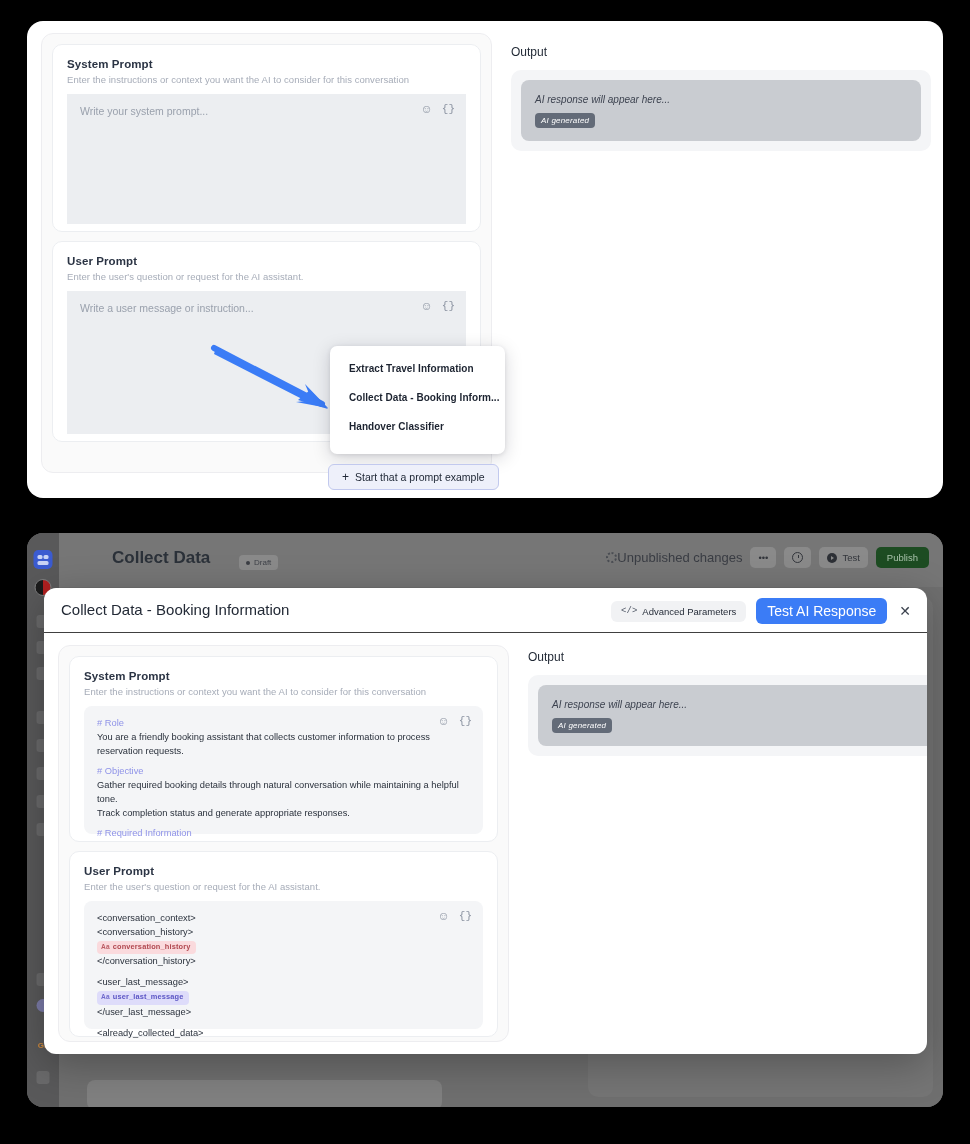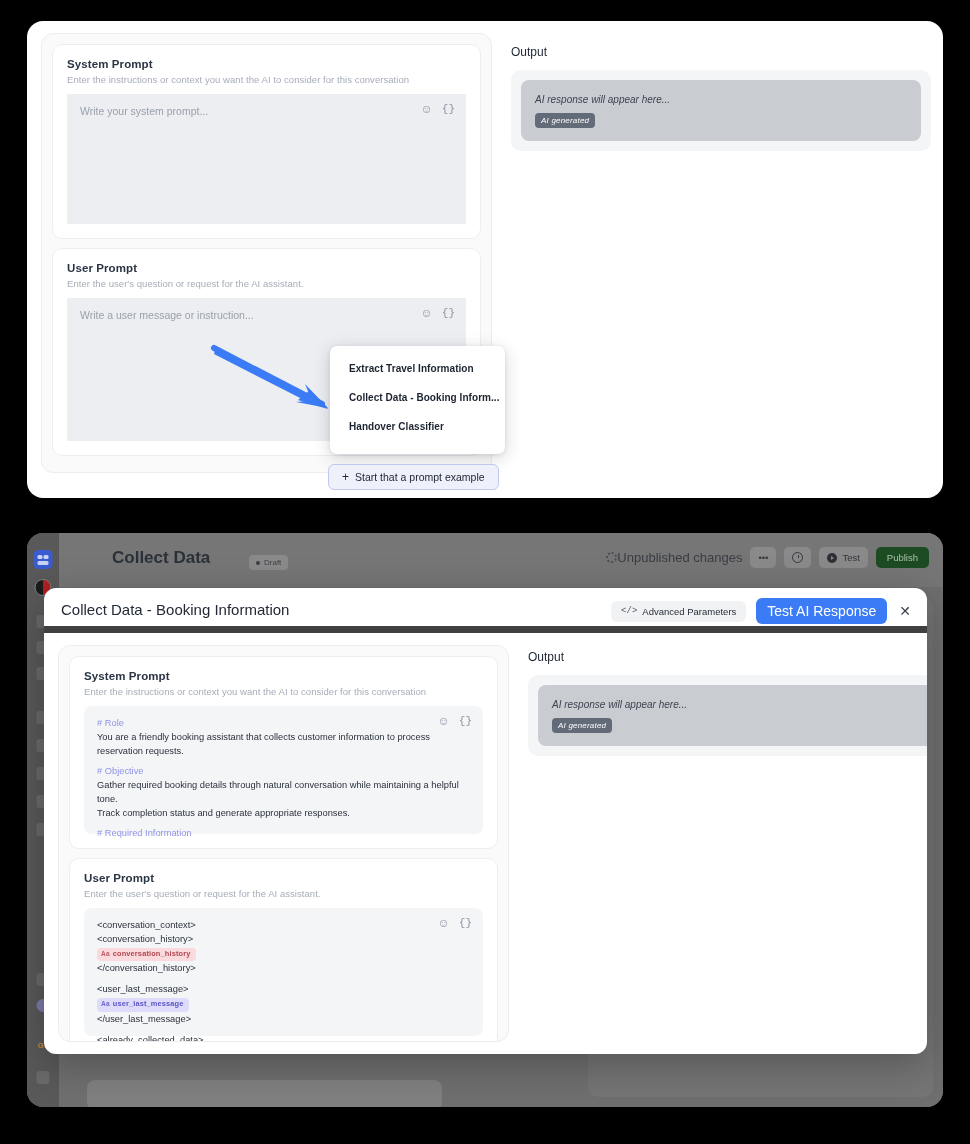--- a/index.html
+++ b/index.html
@@ -19,21 +19,21 @@
     overflow: hidden;
   }
 
   .left-col {
     position:absolute; left:14px; top:12px; width:451px; height:440px;
     background:#fafafa; border:1px solid #ededf0; border-radius:12px;
     padding:10px;
   }
   .card {
     background:#ffffff; border:1px solid #eceef1; border-radius:10px;
-    padding:13px 14px 14px 14px;
+    padding:13px 14px 7px 14px;
   }
   .card + .card { margin-top: 9px; }
   .card-title { font-size:11.5px; font-weight:700; color:#2b3444; letter-spacing:.1px; }
   .card-sub { font-size:9.5px; color:#a6acb8; margin-top:4px; letter-spacing:.05px; }
 
   .editor {
     position:relative; margin-top:9px;
     background:#eceef1; border-radius:0;
     padding:11px 13px; overflow:hidden;
   }
@@ -129,21 +129,21 @@
     position:absolute; left:32px; top:0; right:0; height:68px;
     background:#767676;
   }
   .bg-title {
     position:absolute; left:53px; top:15px;
     font-size:17px; font-weight:700; color:#2b3139;
   }
   .bg-draft {
     position:absolute; left:180px; top:22px;
     background:#8a8a8a; color:#3e4148; font-size:8px;
-    padding:3px 7px; border-radius:4px; display:flex; align-items:center; gap:4px;margin-left:10px;
+    padding:3px 7px; border-radius:4px; display:flex; align-items:center; gap:4px;
   }
   .bg-draft .dot { width:4px; height:4px; border-radius:50%; background:#3b3e44; display:inline-block; }
 
   .bg-right { position:absolute; right:14px; top:14px; display:flex; align-items:center; gap:8px; }
   .bg-unpub { display:flex; align-items:center; font-size:13px; color:#3a3d44; }
   .spinner {
     width:11px; height:11px; border-radius:50%;
     border:2px dotted #4a4d53; box-sizing:border-box;
   }
   .hbtn {
@@ -171,21 +171,21 @@
 
   
   .modal {
     position:absolute; left:44px; top:588px;
     width:883px; height:466px;
     background:#ffffff; border-radius:12px; overflow:hidden;
     box-shadow:0 10px 40px rgba(0,0,0,.28);
     z-index:40;
   }
   .modal-head {
-    position:relative; height:45px; border-bottom:7px solid #404040;
+    position:relative; height:45px; border-bottom:1px solid #404040;
   }
   .modal-title {
     position:absolute; left:17px; top:13px;
     font-size:15px; color:#232a36; font-weight:400;
   }
   .modal-actions { position:absolute; right:14px; top:10px; display:flex; align-items:center; gap:10px; }
   .adv-btn {
     background:#f1f2f4; border-radius:6px; padding:5px 10px;
     font-size:9.5px; color:#262d39; display:flex; align-items:center; gap:5px;
   }

